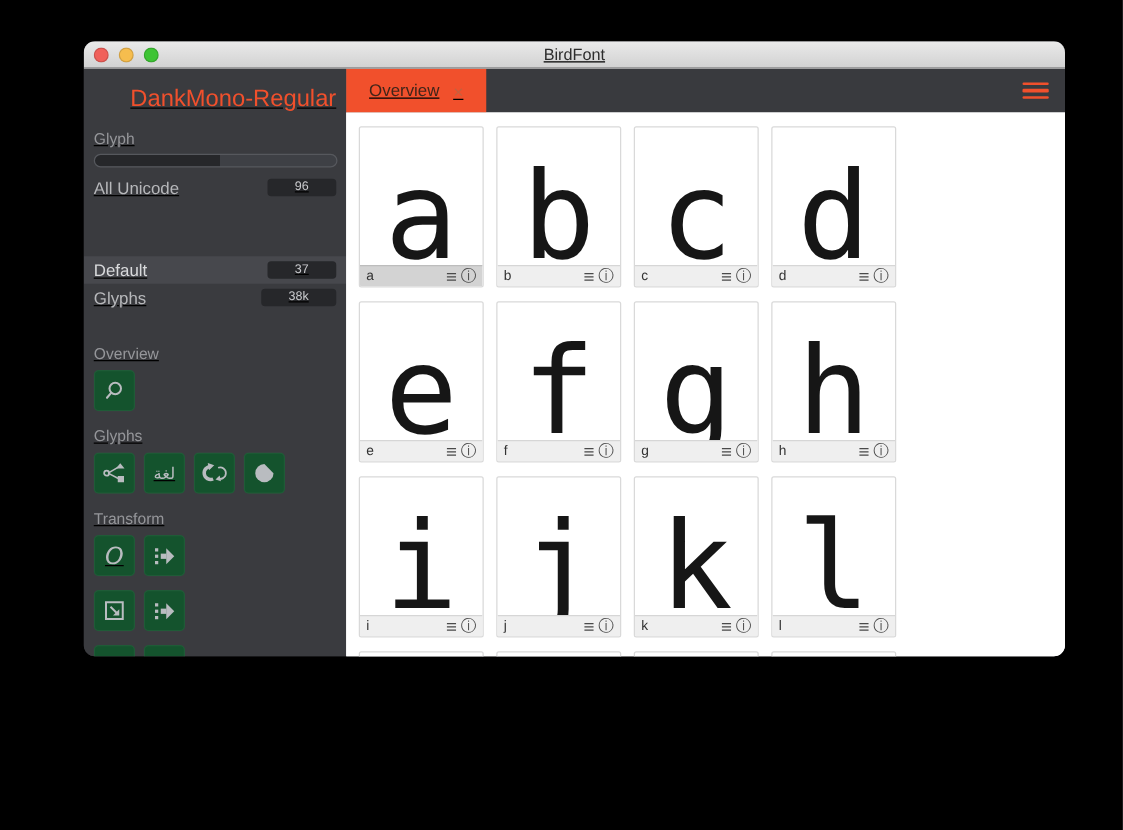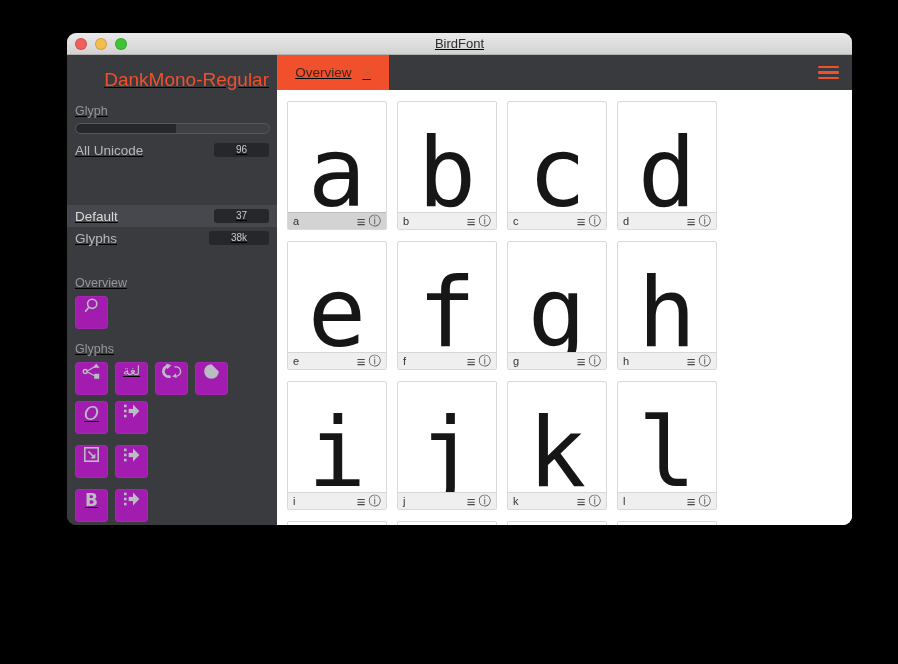--- a/index.html
+++ b/index.html
@@ -44,22 +44,22 @@
   .slider { margin: 5px 8px 0; width: 195px; height: 11px; border-radius: 6px; background: #3e4045; border: 1px solid #56585d; position: relative; overflow: hidden; cursor: pointer; }
   .slider-fill { height: 100%; background: #26272a; border-radius: 6px 0 0 6px; }
   .set-rows { margin-top: 5px; }
   .set-row { height: 22px; display: flex; align-items: center; padding: 0 8px; font-size: 13.5px; color: #b7b8bb; cursor: pointer; }
   .set-row.selected { background: var(--selected-row-bg); color: #d9dadc; margin-top: 44px; }
   .badge { margin-left: auto; background: #26272a; border-radius: 3px; padding: 1px 22px; font-size: 10px; color: #c9cacd; line-height: 12px; }
   .btn-row { display: flex; gap: 7px; margin: 6px 8px 0; }
   .btn-row.spaced { margin-top: 11px; }
   .tool {
     width: 33px; height: 33px; border-radius: 4px; border: 1px solid rgba(255,255,255,.05);
-    background: #a21caf; color: #b9bcc0;
-    display: flex; align-items: flex-start; justify-content: center;
+    background: #14532d; color: #b9bcc0;
+    display: flex; align-items: center; justify-content: center;
     font-family: "Liberation Sans", sans-serif; cursor: pointer; padding: 0;
   }
   .tool svg { display: block; }
   .glyph-o { font: italic 19px "DejaVu Sans", sans-serif; }
   .glyph-b { font: bold 17px "DejaVu Sans", sans-serif; }
   .glyph-a { font: italic 20px "DejaVu Serif", serif; }
   .arabic  { font-size: 13px; color: #b9bcc0; }
   
   .main { flex: 1; min-width: 0; display: flex; flex-direction: column; background: #fff; }
   .tabbar { height: 35px; background: var(--tabbar-bg); display: flex; align-items: stretch; flex: none; }
@@ -156,20 +156,21 @@
         </button>
         <button class="tool">
           <span>
             <svg width="17" height="17" viewBox="0 0 17 17">
               <path d="M8.5 1.2 A7.3 7.3 0 1 0 15.8 8.5 Z" fill="currentColor"></path>
             </svg>
           </span>
         </button>
       </div>
 
+      <div class="section-label">Transform</div>
       <div class="btn-row">
         <button class="tool">
           <span class="glyph-o">O</span>
         </button>
         <button class="tool">
           <span>
             <svg width="19" height="18" viewBox="0 0 19 18" fill="currentColor">
               <rect x="2" y="2.6" width="2.6" height="2.6"></rect>
                 <rect x="2" y="7.7" width="2.6" height="2.6"></rect>
                 <rect x="2" y="12.8" width="2.6" height="2.6"></rect>

